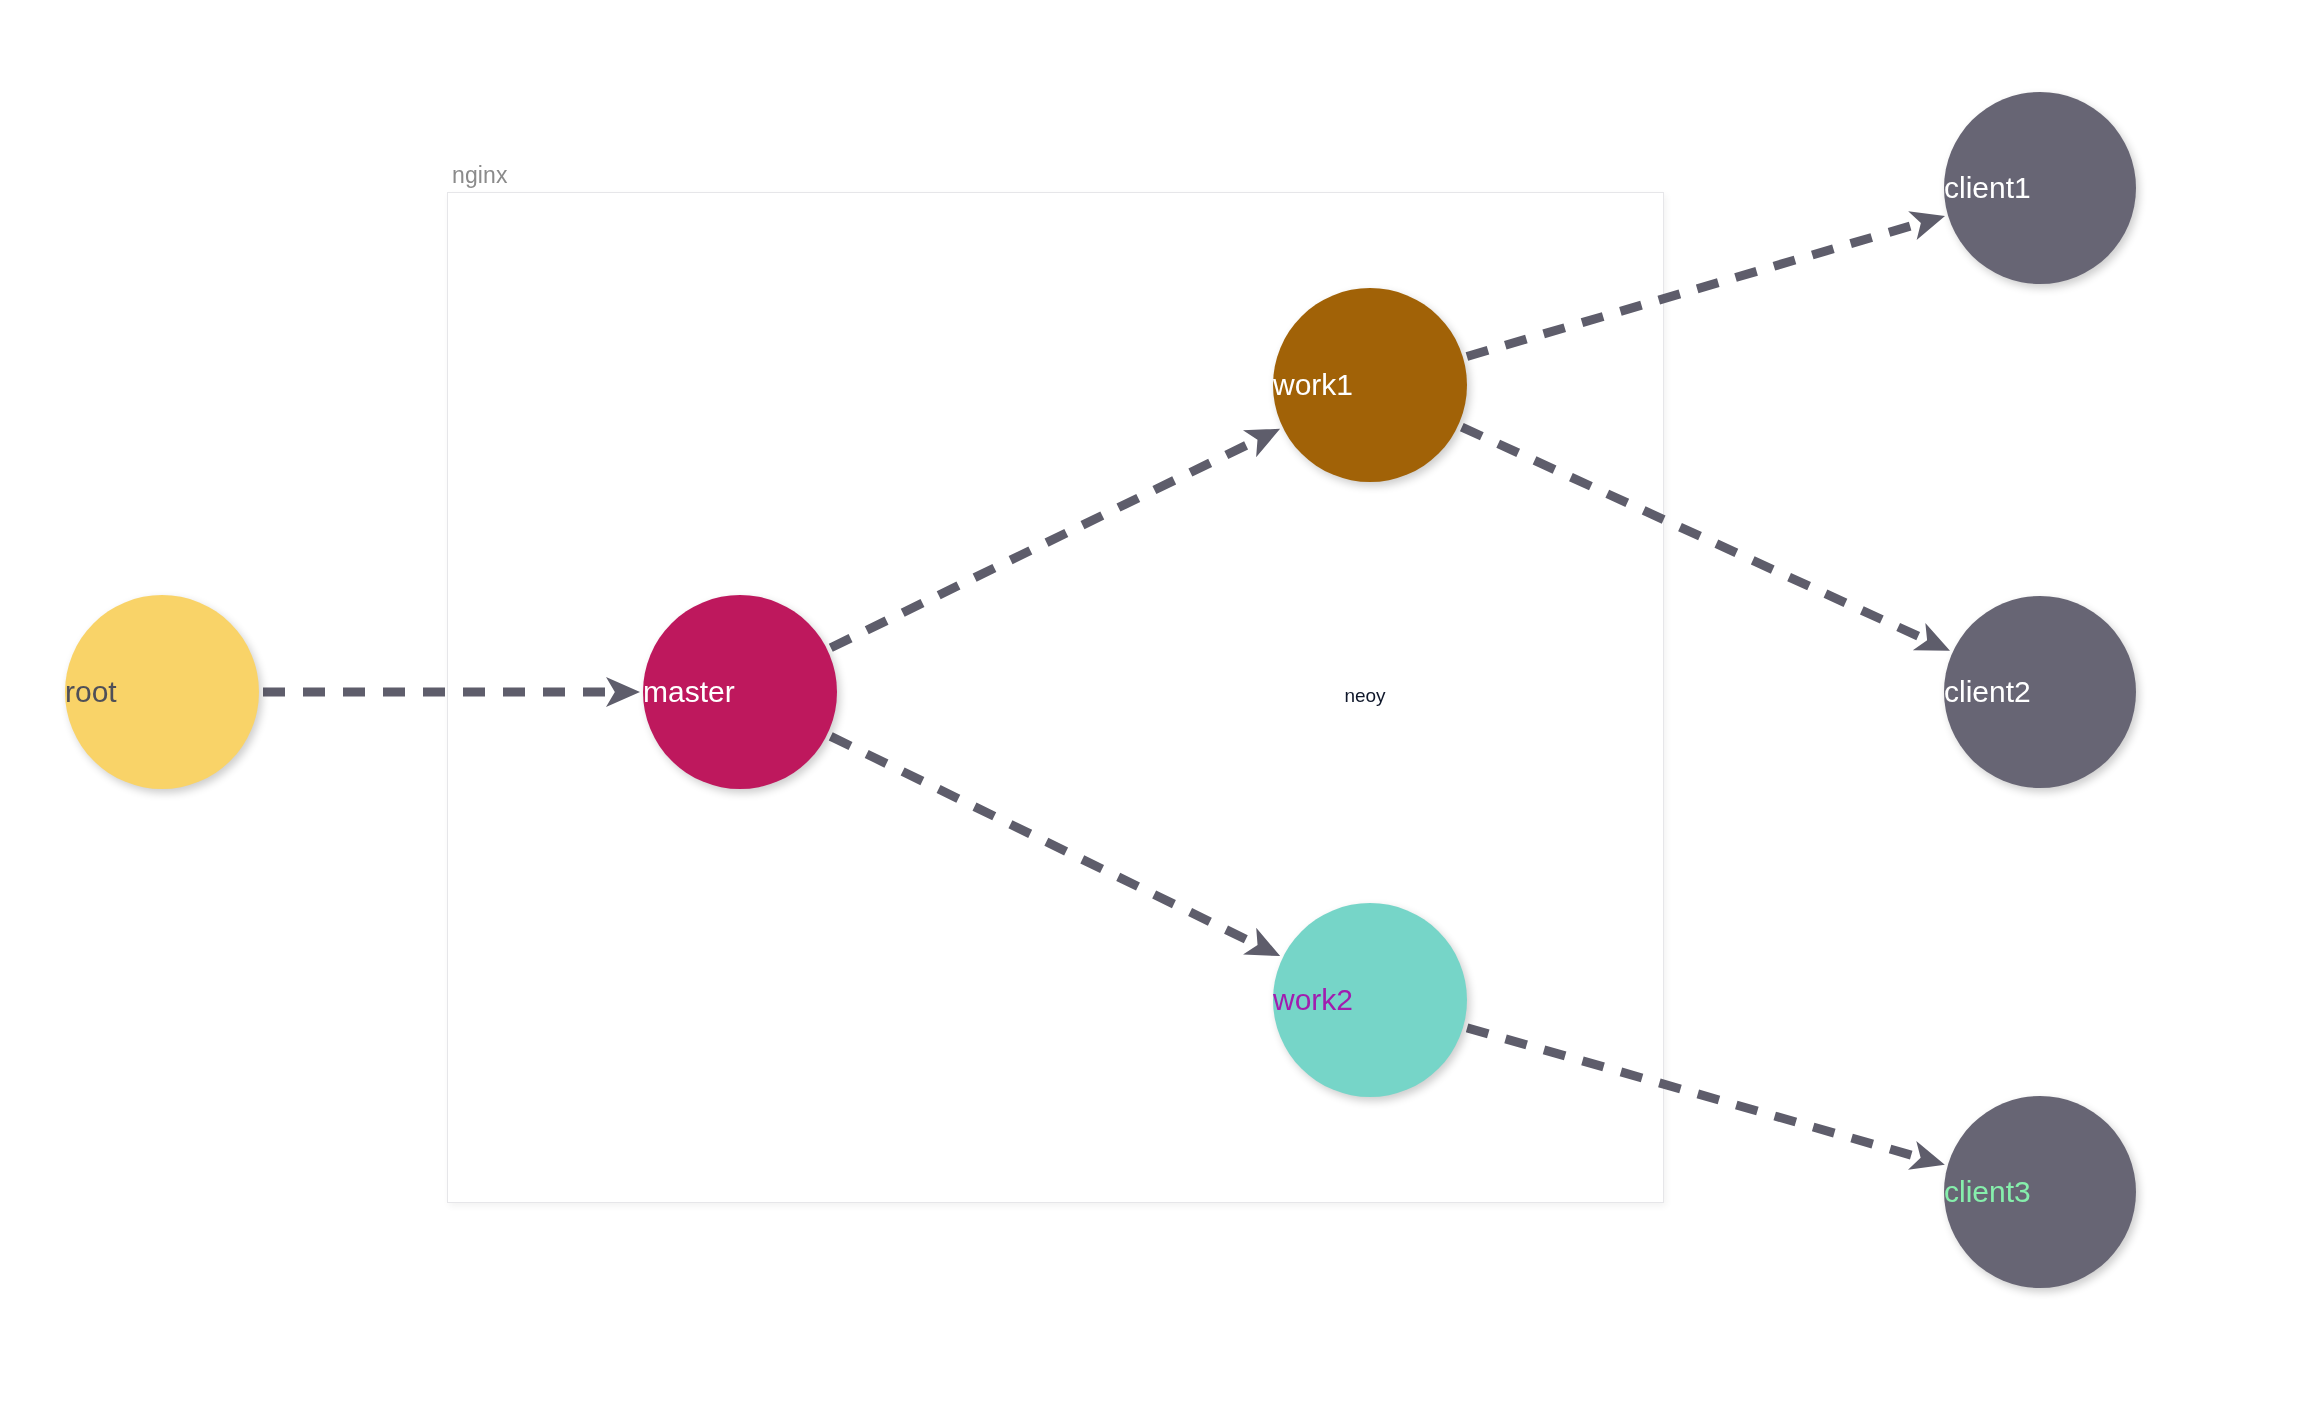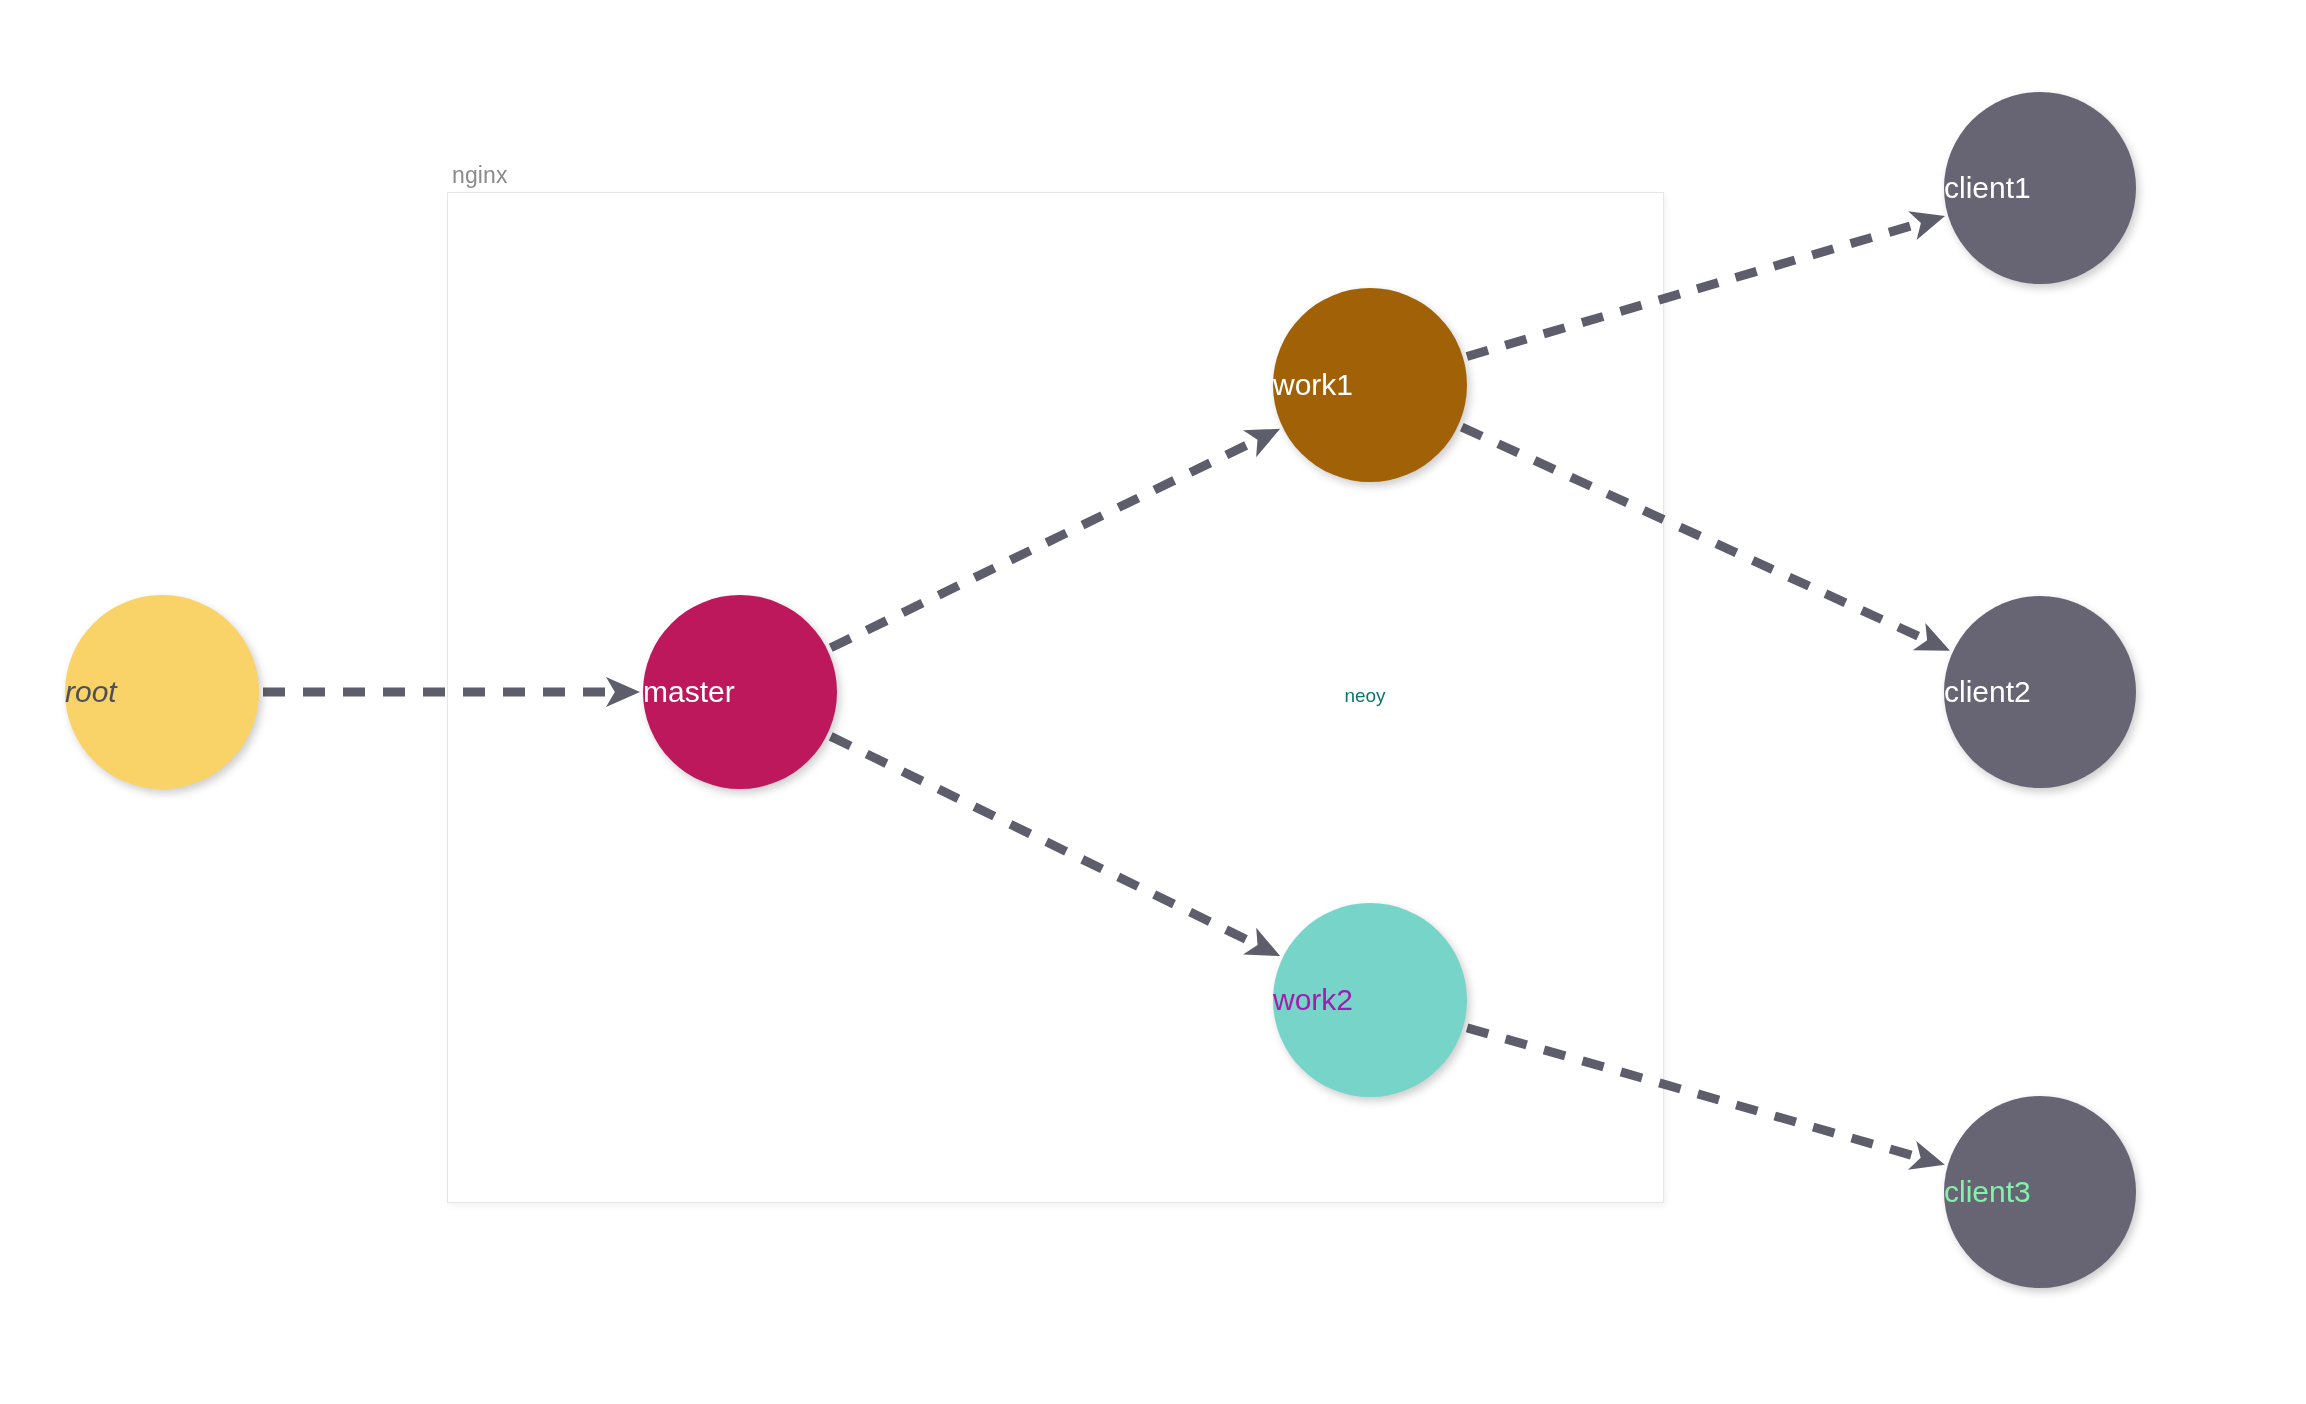--- a/index.html
+++ b/index.html
@@ -93,26 +93,26 @@
         <line x1="1461.8198722813254" y1="427.07268774681626" x2="1919.0886830354825" y2="636.597351778945" stroke="#5e5d6b" stroke-width="9" stroke-dasharray="22 18" stroke-linecap="butt"></line>
         <polygon points="1949.9983430113741,650.7604347828237 1912.840264063183,650.2339664741913 1927.1251946292143,640.2797533599535 1925.337102007782,622.9607370836987" fill="#5e5d6b"></polygon>
       </g>
       <g>
         <line x1="1467.0920148060743" y1="1027.8233833474123" x2="1912.146158720714" y2="1155.3612872751896" stroke="#5e5d6b" stroke-width="9" stroke-dasharray="22 18" stroke-linecap="butt"></line>
         <polygon points="1944.8305993485014,1164.727574738675 1908.0139730750589,1169.7808934345076 1920.6441132839389,1157.7965220156957 1916.2783443663693,1140.9416811158717" fill="#5e5d6b"></polygon>
       </g>
     </svg>
 
   <div id="free-label-layer">
-      <div class="free-label" style="left: 1365px; top: 695px; color: #0f766e; font-size: 19px;">neoy</div>
+      <div class="free-label" style="left: 1365px; top: 695px; color: #0f172a; font-size: 19px;">neoy</div>
     </div>
 
   <div id="node-layer">
       <div class="node" style="left: 65px; top: 595px; width: 194px; height: 194px; background: rgb(249, 211, 104);">
-        <span class="node-label" style="color: rgb(79, 79, 88); font-size: 30px; font-style: italic;">root</span>
+        <span class="node-label" style="color: rgb(79, 79, 88); font-size: 30px;">root</span>
       </div>
       <div class="node" style="left: 643px; top: 595px; width: 194px; height: 194px; background: #be185d;">
         <span class="node-label" style="color: rgb(255, 255, 255); font-size: 30px;">master</span>
       </div>
       <div class="node" style="left: 1273px; top: 288px; width: 194px; height: 194px; background: #a16207;">
         <span class="node-label" style="color: rgb(255, 255, 255); font-size: 30px;">work1</span>
       </div>
       <div class="node" style="left: 1273px; top: 903px; width: 194px; height: 194px; background: rgb(118, 213, 200);">
         <span class="node-label" style="color: #a21caf; font-size: 30px;">work2</span>
       </div>

